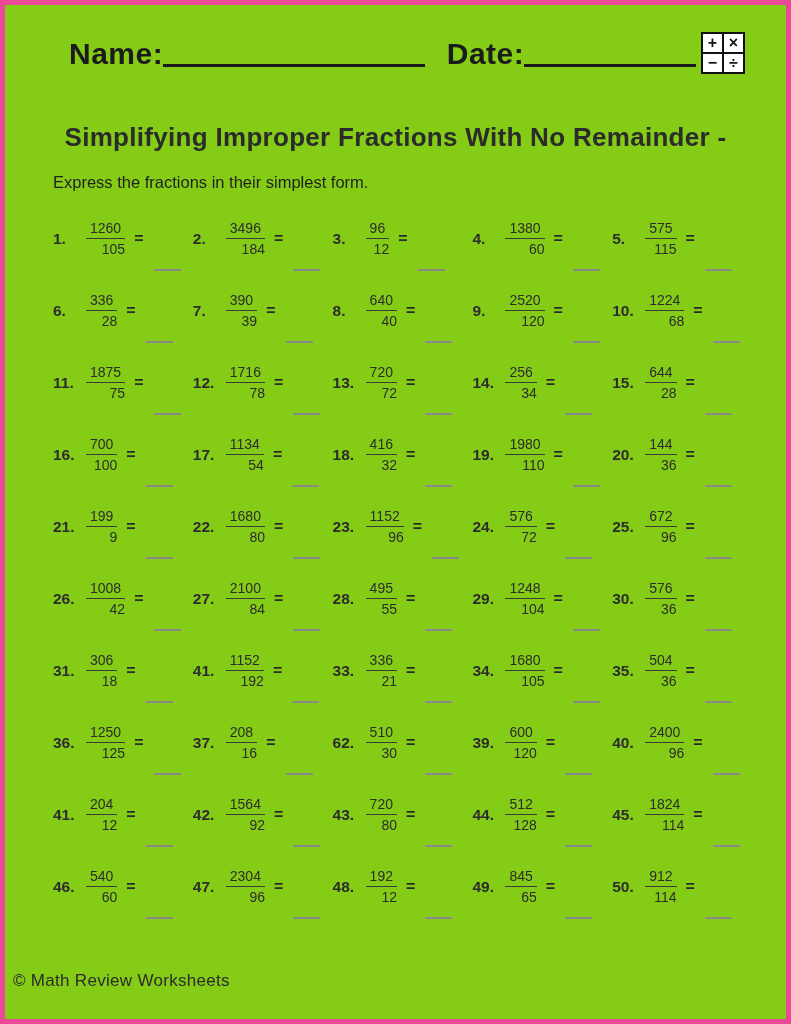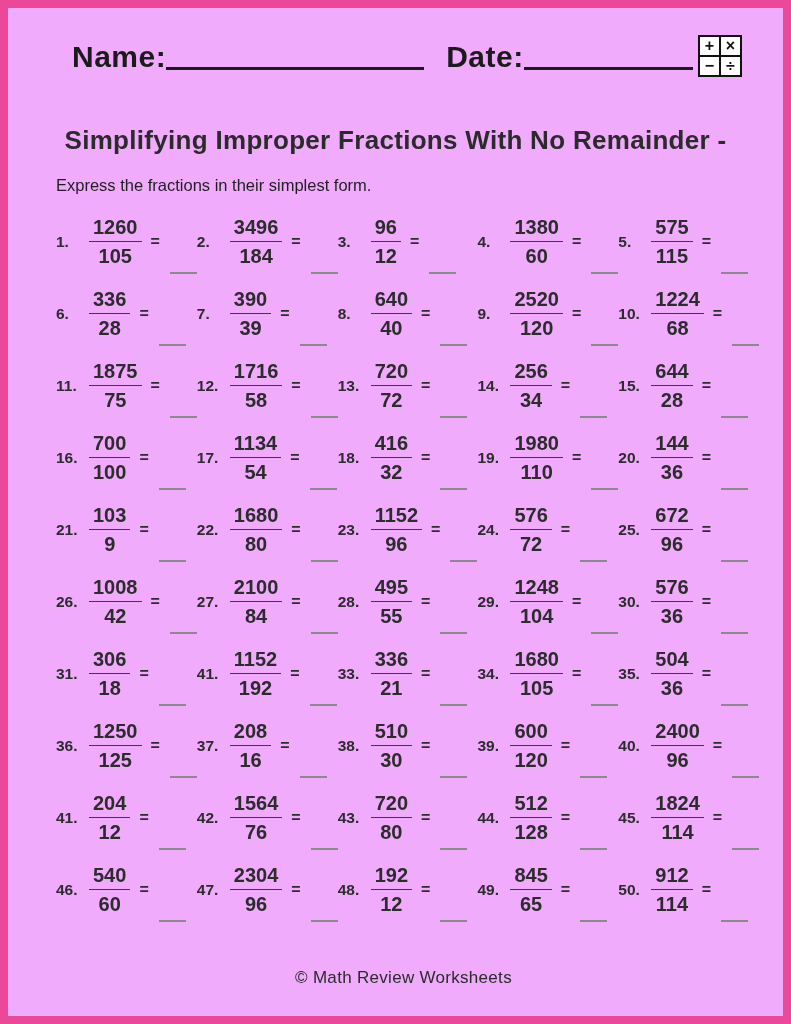--- a/index.html
+++ b/index.html
@@ -6,23 +6,23 @@
   body {
     width: 791px; height: 1024px;
     background: #ffffff;
     font-family: "Liberation Sans", sans-serif;
     color: #222222;
     position: relative;
     box-sizing: border-box;
   }
   .page {
     position: absolute; inset: 0;
-    border: 8px solid #ec4899;
+    border: 5px solid #ec4899;
     box-sizing: border-box;
-    background: #f0abfc;
+    background: #84cc16;
     overflow: hidden;
   }
 
   
   .header-row {
     display: flex;
     align-items: flex-end;
     margin: 26px 90px 0 64px;
     height: 38px;
   }
@@ -93,23 +93,23 @@
     height: 50px;
   }
   .pnum {
     min-width: 33px;
     font-size: 15.5px;
     font-weight: 600;
     color: #2c2c2c;
   }
   .frac {
     display: inline-block;
-    text-align: center;
-    font-size: 20px;
-    font-weight: 700;
+    text-align: right;
+    font-size: 14px;
+    font-weight: 400;
     color: #2c2c2c;
     line-height: 1.3;
   }
   .frac .top {
     display: block;
     border-bottom: 1.6px solid #3c3c3c;
     padding: 0 4px 1px 4px;
   }
   .frac .bot {
     display: block;
@@ -125,22 +125,22 @@
     width: 27px;
     border-bottom: 2px solid #8a8a8a;
     align-self: flex-end;
     margin-left: 10px;
     transform: translateY(7px);
   }
 
   
   .footer {
     position: absolute;
-    bottom: 28px; left: 16px; right: 0;
-    text-align: center;
+    bottom: 28px; left: 8px; right: 0;
+    text-align: left;
     font-size: 17px;
     font-weight: 500;
     color: #2b2b2b;
     letter-spacing: 0.3px;
   }
 </style>
 </head>
 <body>
 
 <div class="page">
@@ -273,21 +273,21 @@
       <span class="bot">75</span>
     </span>
     <span class="eq">=</span>
     <span class="blank"></span>
   </div>
 
   <div class="cell">
     <span class="pnum">12.</span>
     <span class="frac">
       <span class="top">1716</span>
-      <span class="bot">58</span>
+      <span class="bot">78</span>
     </span>
     <span class="eq">=</span>
     <span class="blank"></span>
   </div>
 
   <div class="cell">
     <span class="pnum">13.</span>
     <span class="frac">
       <span class="top">720</span>
       <span class="bot">72</span>
@@ -362,21 +362,21 @@
       <span class="top">144</span>
       <span class="bot">36</span>
     </span>
     <span class="eq">=</span>
     <span class="blank"></span>
   </div>
 
   <div class="cell">
     <span class="pnum">21.</span>
     <span class="frac">
-      <span class="top">103</span>
+      <span class="top">199</span>
       <span class="bot">9</span>
     </span>
     <span class="eq">=</span>
     <span class="blank"></span>
   </div>
 
   <div class="cell">
     <span class="pnum">22.</span>
     <span class="frac">
       <span class="top">1680</span>
@@ -530,21 +530,21 @@
     <span class="pnum">37.</span>
     <span class="frac">
       <span class="top">208</span>
       <span class="bot">16</span>
     </span>
     <span class="eq">=</span>
     <span class="blank"></span>
   </div>
 
   <div class="cell">
-    <span class="pnum">38.</span>
+    <span class="pnum">62.</span>
     <span class="frac">
       <span class="top">510</span>
       <span class="bot">30</span>
     </span>
     <span class="eq">=</span>
     <span class="blank"></span>
   </div>
 
   <div class="cell">
     <span class="pnum">39.</span>
@@ -573,21 +573,21 @@
       <span class="bot">12</span>
     </span>
     <span class="eq">=</span>
     <span class="blank"></span>
   </div>
 
   <div class="cell">
     <span class="pnum">42.</span>
     <span class="frac">
       <span class="top">1564</span>
-      <span class="bot">76</span>
+      <span class="bot">92</span>
     </span>
     <span class="eq">=</span>
     <span class="blank"></span>
   </div>
 
   <div class="cell">
     <span class="pnum">43.</span>
     <span class="frac">
       <span class="top">720</span>
       <span class="bot">80</span>

